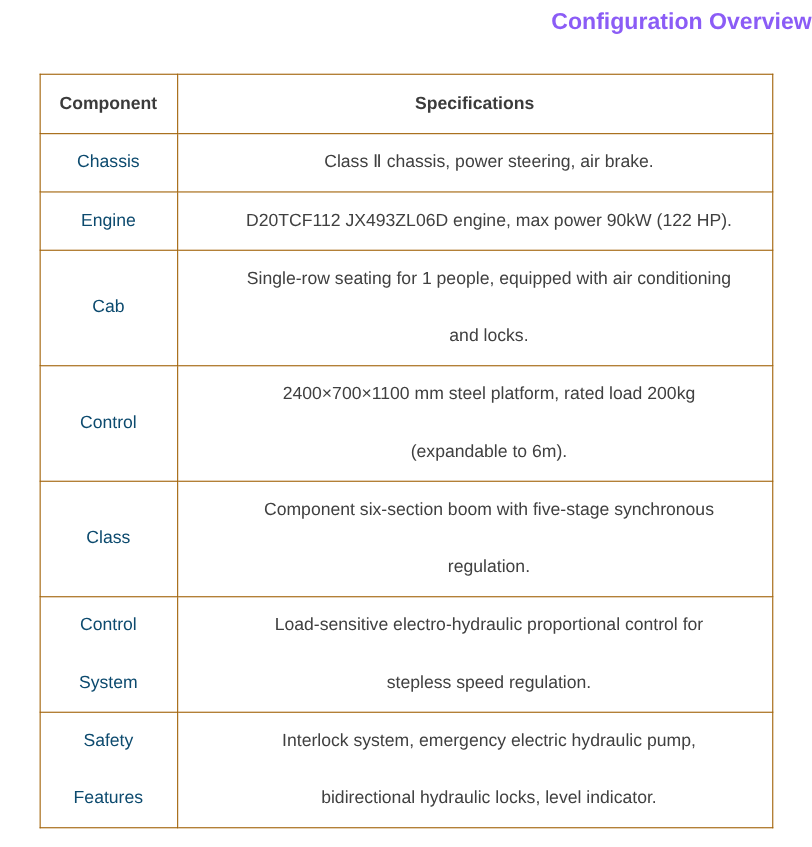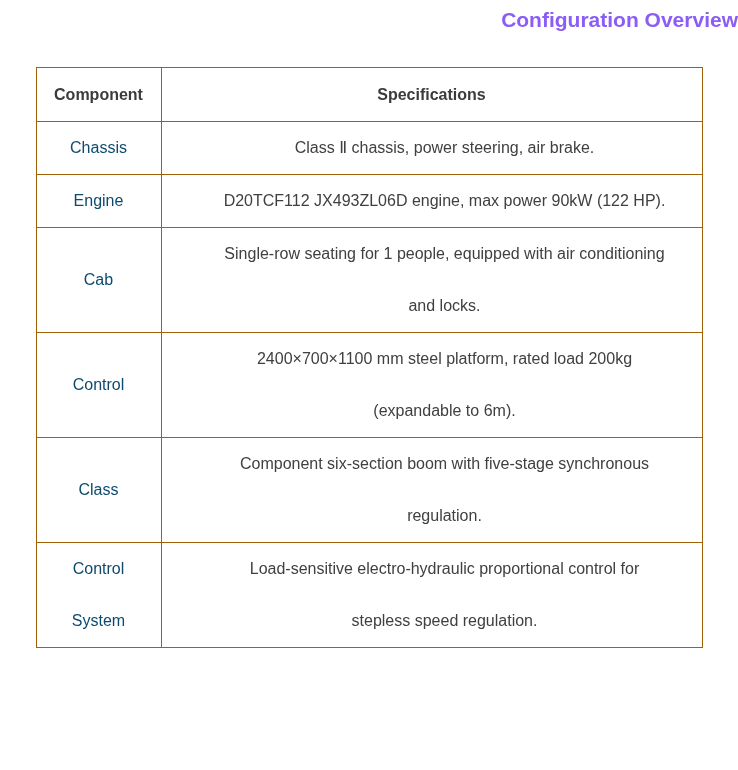--- a/index.html
+++ b/index.html
@@ -122,14 +122,24 @@
       <tr>
         <td class="comp">
           <div class="line">Control</div>
           <div class="line">System</div>
         </td>
         <td class="specs">
           <div class="line">Load-sensitive electro-hydraulic proportional control for</div>
           <div class="line">stepless speed regulation.</div>
         </td>
       </tr>
+      <tr>
+        <td class="comp">
+          <div class="line">Safety</div>
+          <div class="line">Features</div>
+        </td>
+        <td class="specs">
+          <div class="line">Interlock system, emergency electric hydraulic pump,</div>
+          <div class="line">bidirectional hydraulic locks, level indicator.</div>
+        </td>
+      </tr>
     </tbody>
 </table>
 
 </body></html>

